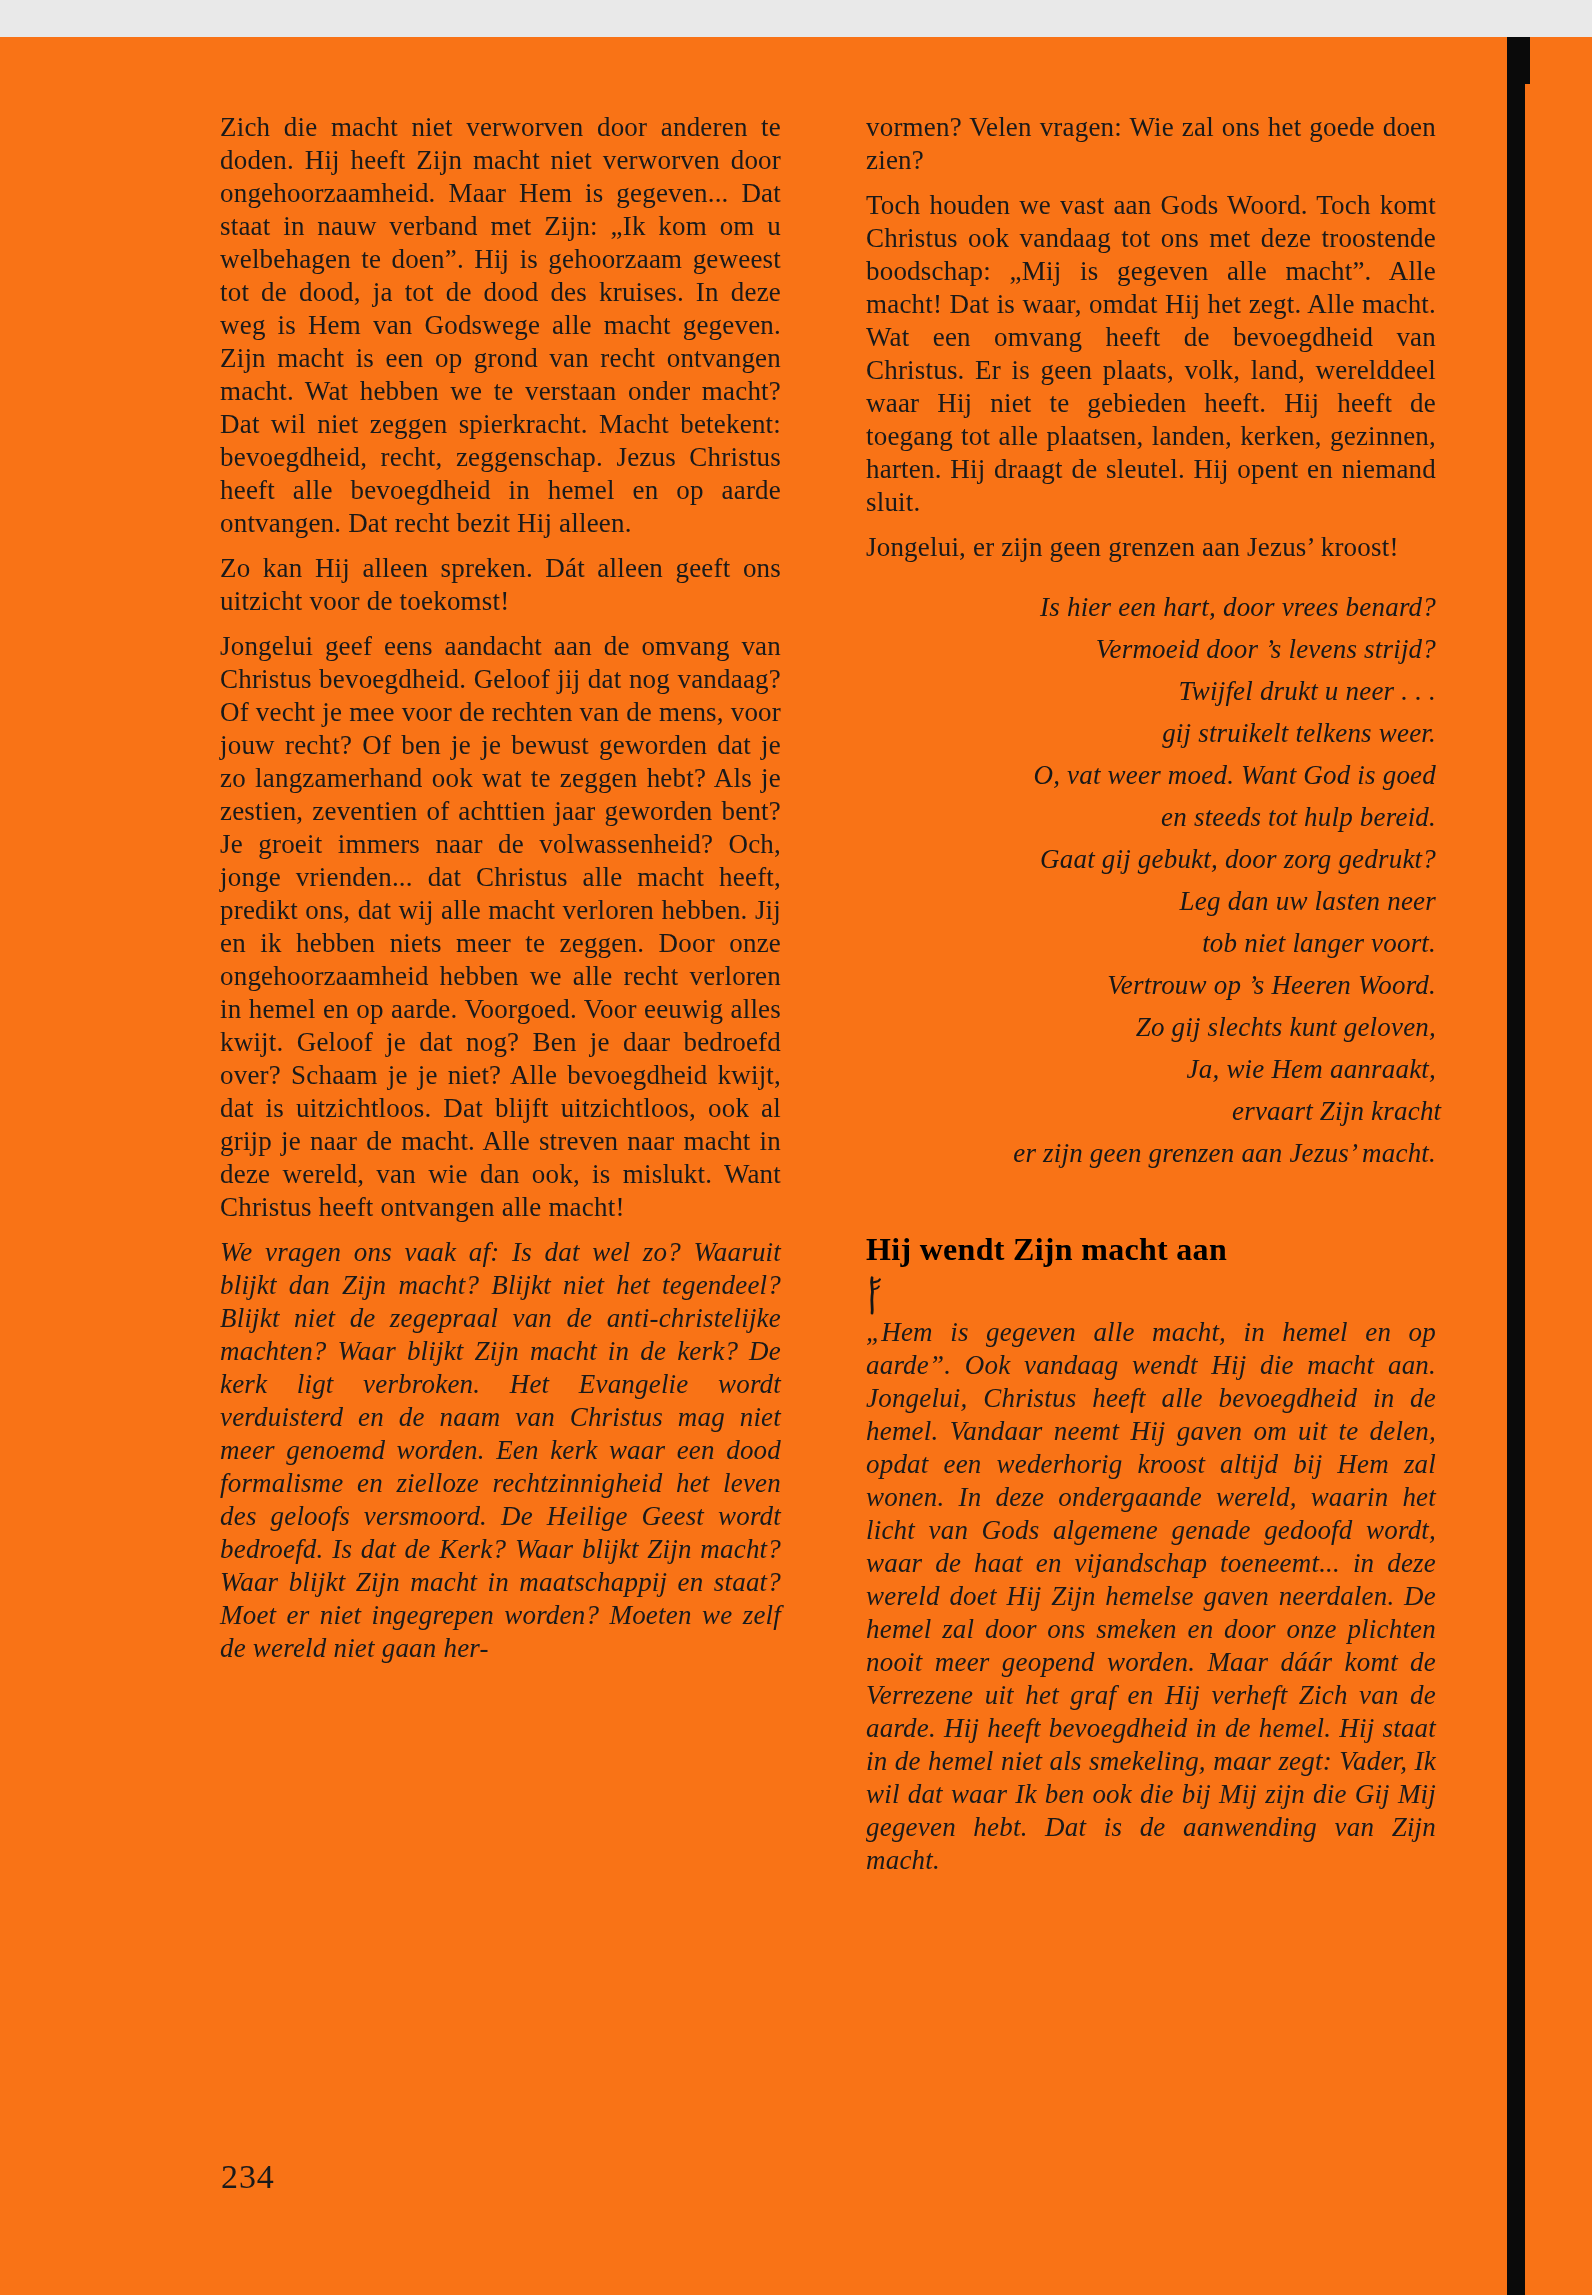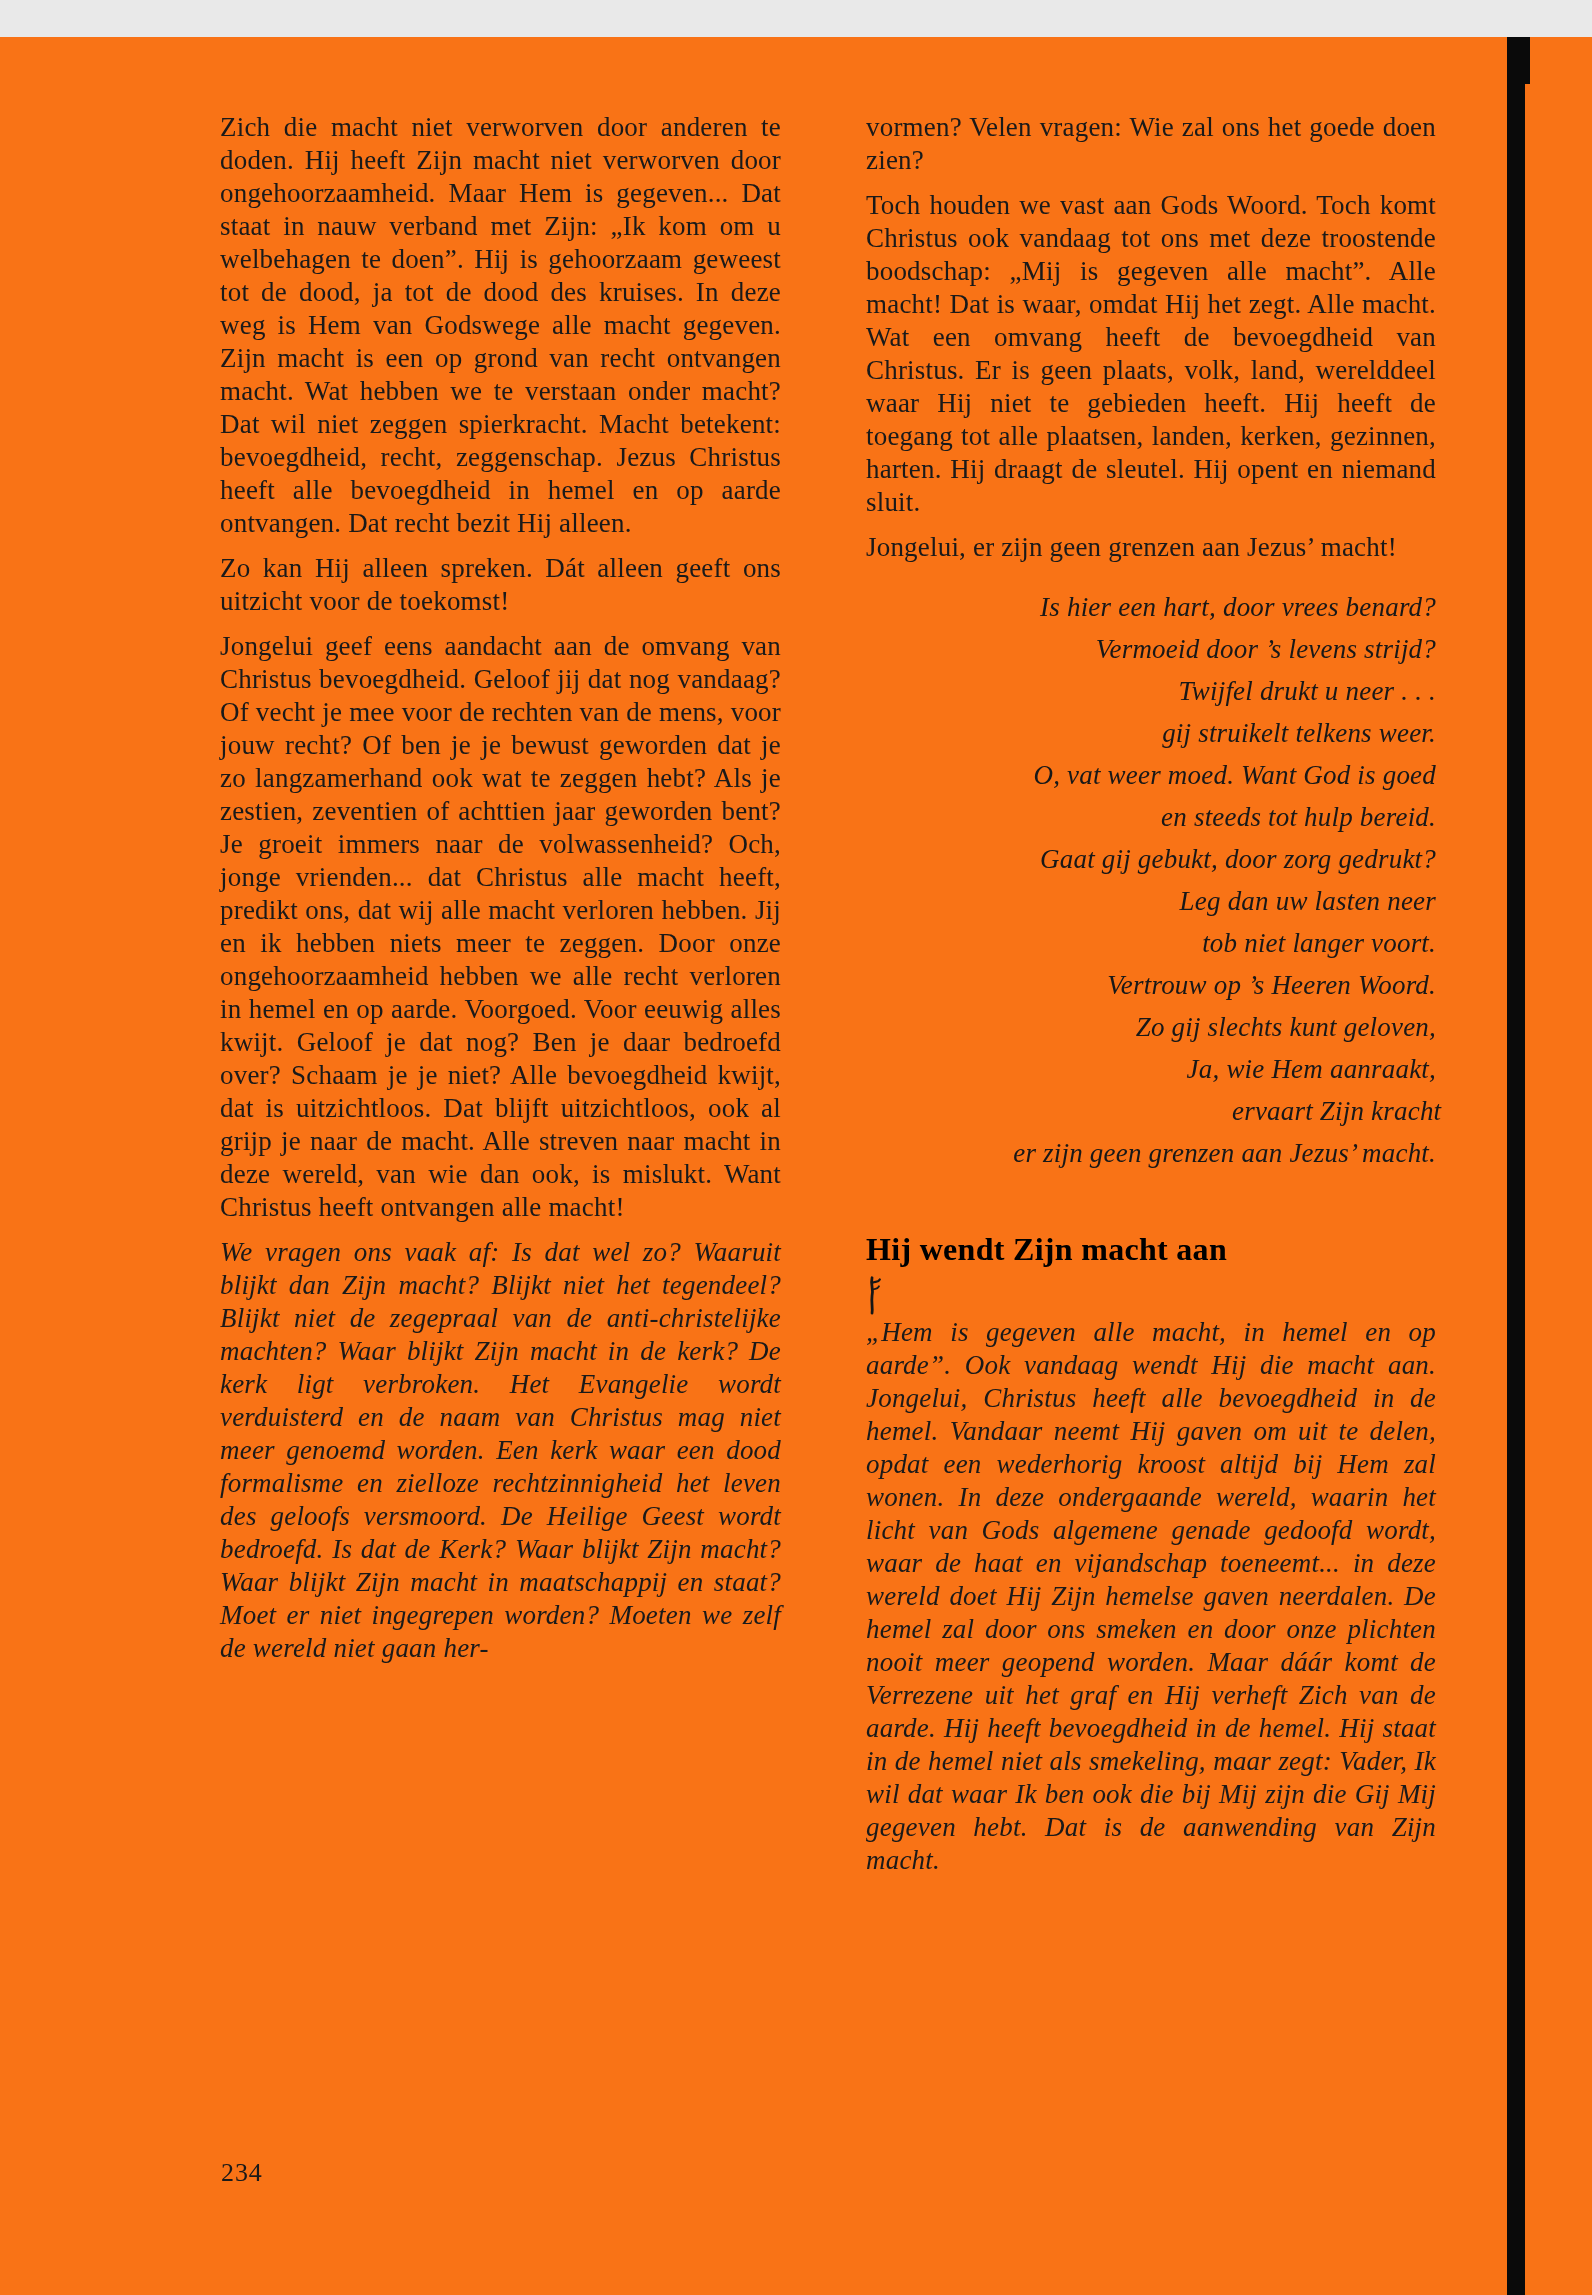--- a/index.html
+++ b/index.html
@@ -51,21 +51,21 @@
     text-align: right;
     color: #181818;
   }
   .poem .poem-line { white-space: nowrap; }
   .poem .poem-line.indent-right { padding-left: 304px; }
   .smudge-row { height: 41px; text-align: left; }
   .pagenum {
     position: absolute;
     left: 221px;
     top: 2121px;
-    font-size: 26px;
+    font-size: 34px;
     letter-spacing: 0.9px;
     color: #1a1a1a;
   }
   .edge-bar {
     position: absolute;
     left: 1507px; top: 0;
     width: 18px; height: 2295px;
     background: #0a0a0a;
   }
   .edge-cap {
@@ -83,21 +83,21 @@
   <div class="col col-left">
     <p class="para">Zich die macht niet verworven door anderen te doden. Hij heeft Zijn macht niet verworven door ongehoorzaamheid. Maar Hem is gegeven... Dat staat in nauw verband met Zijn: „Ik kom om u welbehagen te doen”. Hij is gehoorzaam geweest tot de dood, ja tot de dood des kruises. In deze weg is Hem van Godswege alle macht gegeven. Zijn macht is een op grond van recht ontvangen macht. Wat hebben we te verstaan onder macht? Dat wil niet zeggen spierkracht. Macht betekent: bevoegdheid, recht, zeggenschap. Jezus Christus heeft alle bevoegdheid in hemel en op aarde ontvangen. Dat recht bezit Hij alleen.</p>
     <p class="para">Zo kan Hij alleen spreken. Dát alleen geeft ons uitzicht voor de toekomst!</p>
     <p class="para">Jongelui geef eens aandacht aan de omvang van Christus bevoegdheid. Geloof jij dat nog vandaag? Of vecht je mee voor de rechten van de mens, voor jouw recht? Of ben je je bewust geworden dat je zo langzamerhand ook wat te zeggen hebt? Als je zestien, zeventien of achttien jaar geworden bent? Je groeit immers naar de volwassenheid? Och, jonge vrienden... dat Christus alle macht heeft, predikt ons, dat wij alle macht verloren hebben. Jij en ik hebben niets meer te zeggen. Door onze ongehoorzaamheid hebben we alle recht verloren in hemel en op aarde. Voorgoed. Voor eeuwig alles kwijt. Geloof je dat nog? Ben je daar bedroefd over? Schaam je je niet? Alle bevoegdheid kwijt, dat is uitzichtloos. Dat blijft uitzichtloos, ook al grijp je naar de macht. Alle streven naar macht in deze wereld, van wie dan ook, is mislukt. Want Christus heeft ontvangen alle macht!</p>
     <p class="para">We vragen ons vaak af: Is dat wel zo? Waaruit blijkt dan Zijn macht? Blijkt niet het tegendeel? Blijkt niet de zegepraal van de anti-christelijke machten? Waar blijkt Zijn macht in de kerk? De kerk ligt verbroken. Het Evangelie wordt verduisterd en de naam van Christus mag niet meer genoemd worden. Een kerk waar een dood formalisme en zielloze rechtzinnigheid het leven des geloofs versmoord. De Heilige Geest wordt bedroefd. Is dat de Kerk? Waar blijkt Zijn macht? Waar blijkt Zijn macht in maatschappij en staat? Moet er niet ingegrepen worden? Moeten we zelf de wereld niet gaan her-</p>
   </div>
 
   <div class="col col-right">
     <p class="para">vormen? Velen vragen: Wie zal ons het goede doen zien?</p>
     <p class="para">Toch houden we vast aan Gods Woord. Toch komt Christus ook vandaag tot ons met deze troostende boodschap: „Mij is gegeven alle macht”. Alle macht! Dat is waar, omdat Hij het zegt. Alle macht. Wat een omvang heeft de bevoegdheid van Christus. Er is geen plaats, volk, land, werelddeel waar Hij niet te gebieden heeft. Hij heeft de toegang tot alle plaatsen, landen, kerken, gezinnen, harten. Hij draagt de sleutel. Hij opent en niemand sluit.</p>
-    <p class="para">Jongelui, er zijn geen grenzen aan Jezus’ macht!</p>
+    <p class="para">Jongelui, er zijn geen grenzen aan Jezus’ kroost!</p>
 
     <div class="poem">
       <div class="poem-line">Is hier een hart, door vrees benard?</div>
       <div class="poem-line">Vermoeid door ’s levens strijd?</div>
       <div class="poem-line">Twijfel drukt u neer . . .</div>
       <div class="poem-line">gij struikelt telkens weer.</div>
       <div class="poem-line">O, vat weer moed. Want God is goed</div>
       <div class="poem-line">en steeds tot hulp bereid.</div>
       <div class="poem-line">Gaat gij gebukt, door zorg gedrukt?</div>
       <div class="poem-line">Leg dan uw lasten neer</div>

